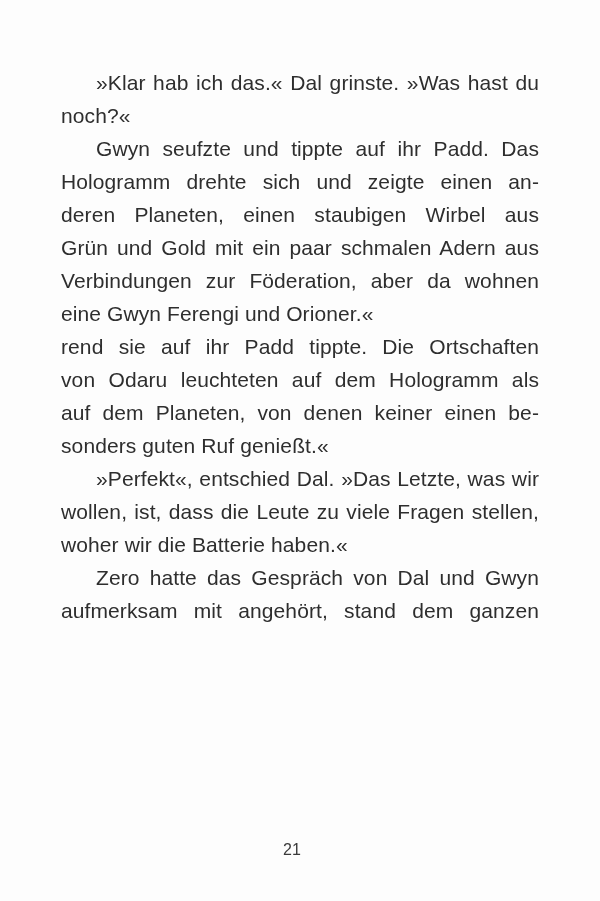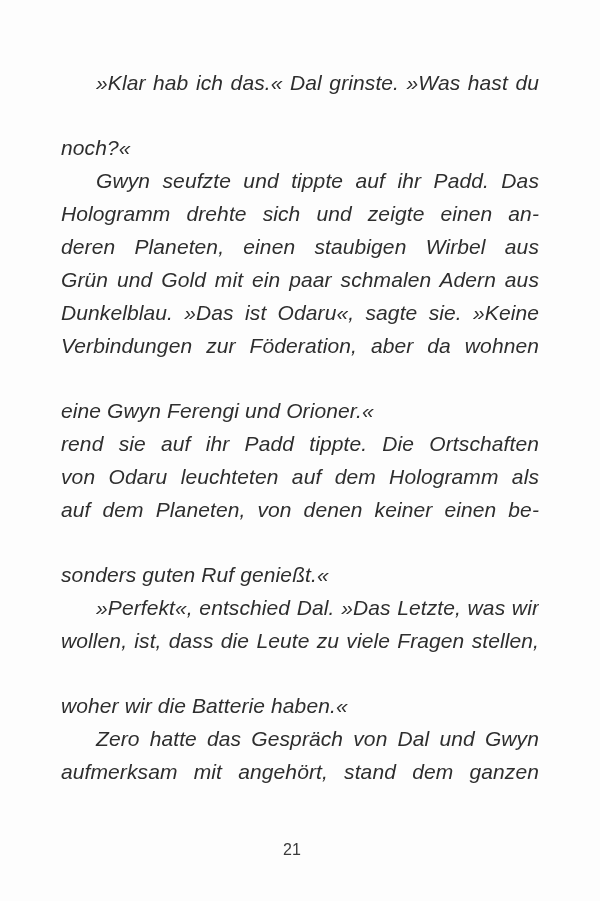--- a/index.html
+++ b/index.html
@@ -21,39 +21,37 @@
   }
   .text-block {
     position: absolute;
     left: 61px;
     top: 66px;
     width: 478px;
     font-size: 21px;
     line-height: 33px;
     letter-spacing: 0.1px;
     color: #2e2e2e;
-    font-style: italic;
   }
   .paragraph {
     margin: 0;
     padding: 0;
   }
   .line {
     text-align: justify;
     text-align-last: justify;
     text-justify: inter-word;
     height: 33px;
     overflow: hidden;
   }
   .line.indent {
     padding-left: 35px;
   }
   .line.last {
     text-align-last: left;
-    margin-top: 32px;
   }
   .folio {
     position: absolute;
     top: 840px;
     left: 0;
     width: 584px;
     text-align: center;
     font-size: 16px;
     line-height: 20px;
     color: #3a3a3a;
@@ -66,21 +64,20 @@
   <div class="text-block" style="color: rgb(46, 46, 46);">
       <div class="paragraph">
         <div class="line indent">»Klar hab ich das.« Dal grinste. »Was hast du</div>
         <div class="line last">noch?«</div>
       </div>
       <div class="paragraph">
         <div class="line indent">Gwyn seufzte und tippte auf ihr Padd. Das</div>
         <div class="line">Hologramm drehte sich und zeigte einen an-</div>
         <div class="line">deren Planeten, einen staubigen Wirbel aus</div>
         <div class="line">Grün und Gold mit ein paar schmalen Adern aus</div>
-        <div class="line">Dunkelblau. »Das ist Odaru«, sagte sie. »Keine</div>
         <div class="line">Verbindungen zur Föderation, aber da wohnen</div>
         <div class="line last">eine Gwyn Ferengi und Orioner.«</div>
       </div>
       <div class="paragraph">
       </div>
       <div class="paragraph">
         <div class="line">rend sie auf ihr Padd tippte. Die Ortschaften</div>
         <div class="line">von Odaru leuchteten auf dem Hologramm als</div>
         <div class="line">auf dem Planeten, von denen keiner einen be-</div>
         <div class="line last">sonders guten Ruf genießt.«</div>

